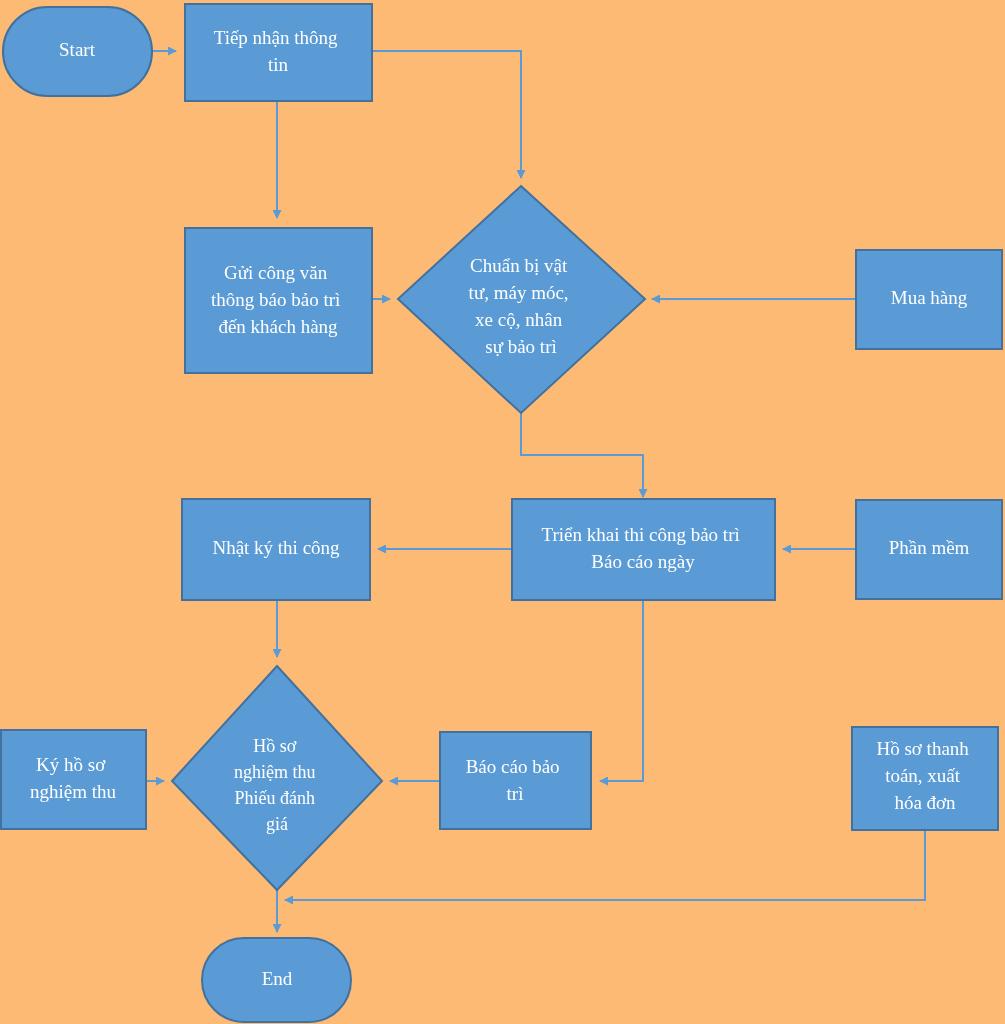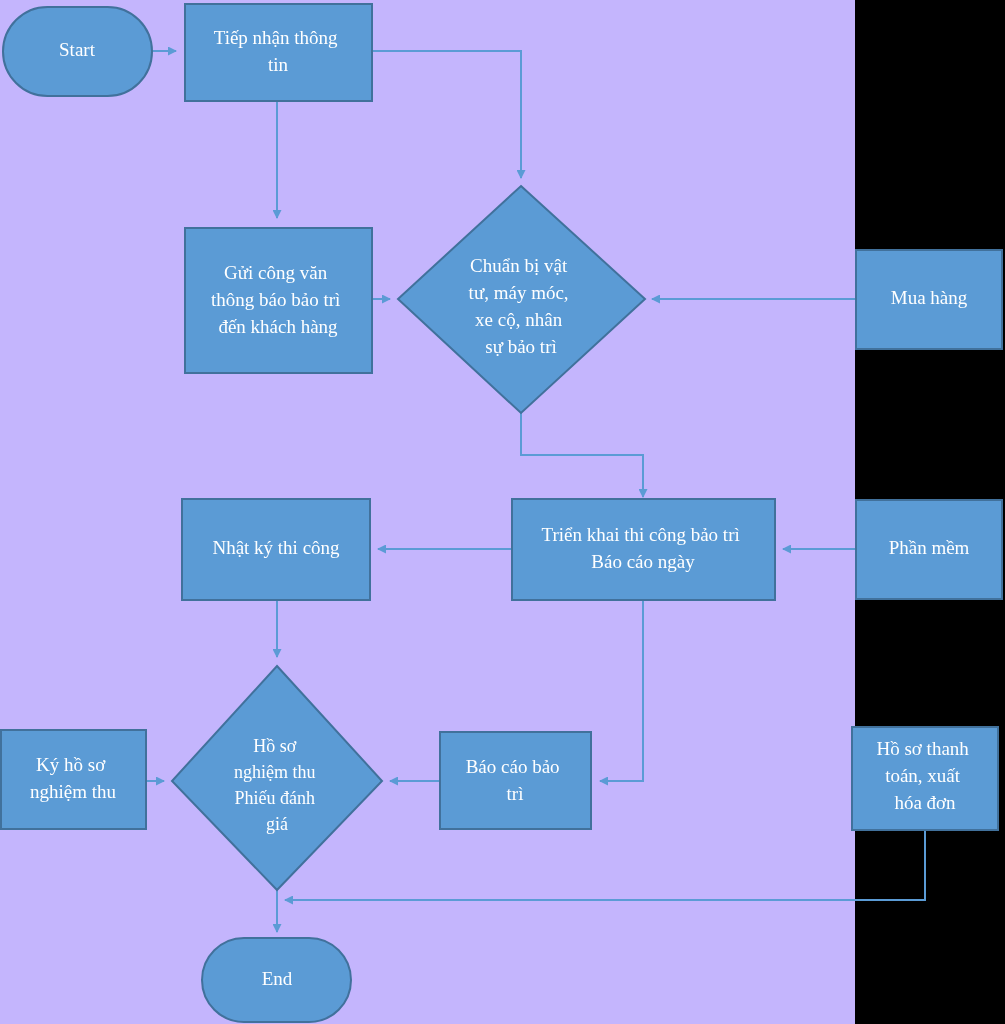--- a/index.html
+++ b/index.html
@@ -8,23 +8,23 @@
     background: #000000;
   }
   body {
     width: 1005px;
     height: 1024px;
     overflow: hidden;
     font-family: "Liberation Serif", "DejaVu Serif", serif;
   }
   #flowchart-root {
     position: relative;
-    width: 855px;
+    width: 1005px;
     height: 1024px;
-    background: #c4b5fd;
+    background: #fdba74;
   }
   svg#flow-svg {
     display: block;
     width: 1005px;
     height: 1024px;
   }
   .node-shape {
     fill: #5b9bd5;
     stroke: #41719c;
     stroke-width: 2;

